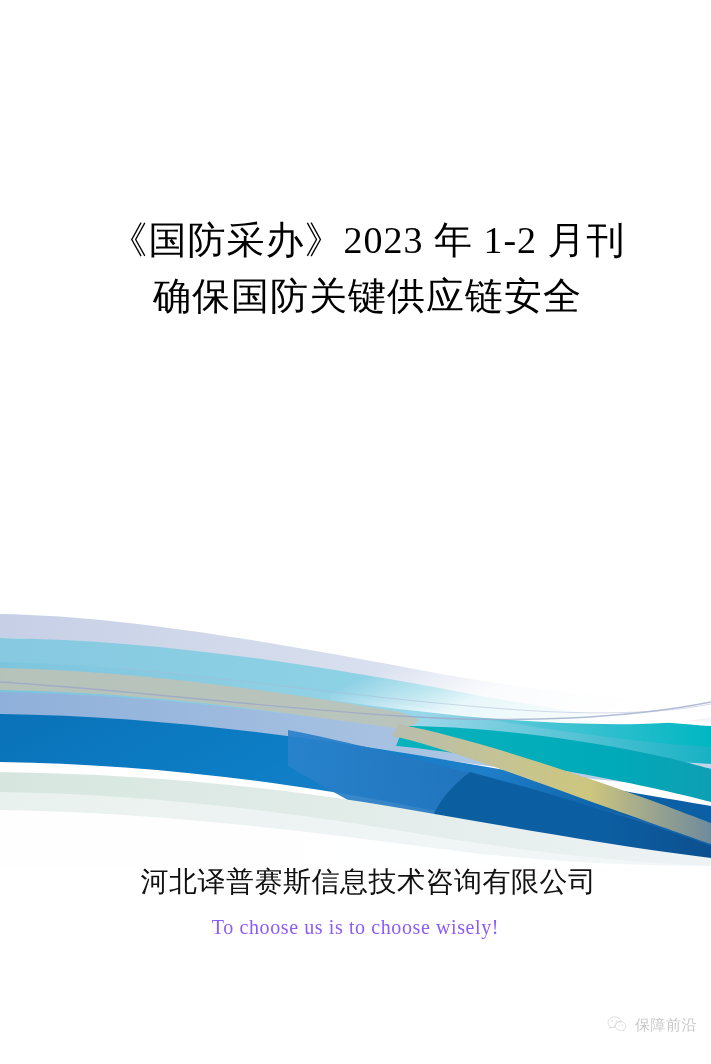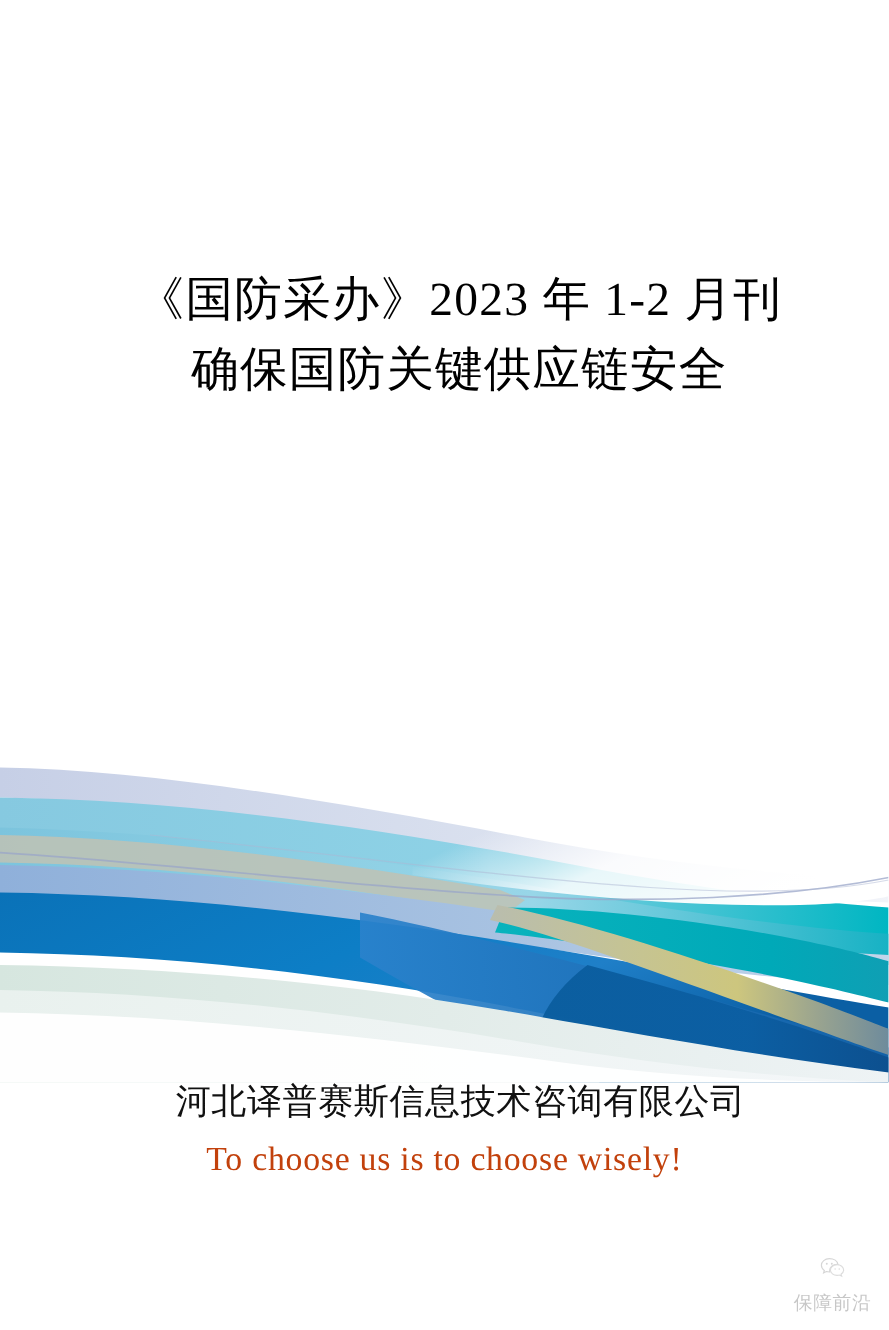--- a/index.html
+++ b/index.html
@@ -63,38 +63,37 @@
     font-family: "Liberation Serif", "DejaVu Serif", serif;
     font-size: 28px;
     line-height: 40px;
     color: #111111;
     letter-spacing: 0.5px;
     white-space: nowrap;
     padding-left: 26px;
   }
   .tagline {
     font-family: "Liberation Serif", "DejaVu Serif", serif;
-    font-size: 27px;
+    font-size: 20px;
     line-height: 38px;
-    color: #c2410c;
+    color: #8b5cf6;
     margin-top: 6px;
     letter-spacing: 0.6px;
     white-space: nowrap;
   }
 
   
   .watermark {
     position: absolute;
     right: 14px;
-    bottom: 12px;
+    bottom: 28px;
     display: flex;
     align-items: center;
     gap: 7px;
     opacity: 0.55;
-    flex-direction: column;
   }
   .wm-icon {
     width: 22px;
     height: 22px;
     flex: 0 0 auto;
     display: block;
   }
   .wm-text {
     font-family: "Liberation Sans", "DejaVu Sans", sans-serif;
     font-size: 15px;

